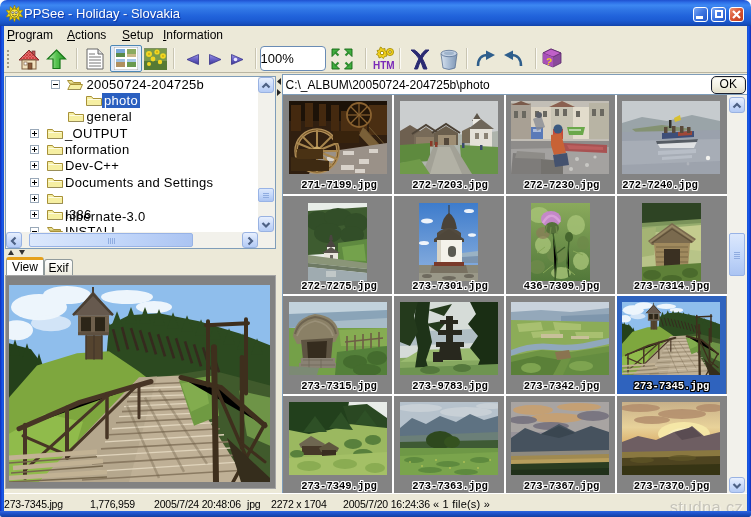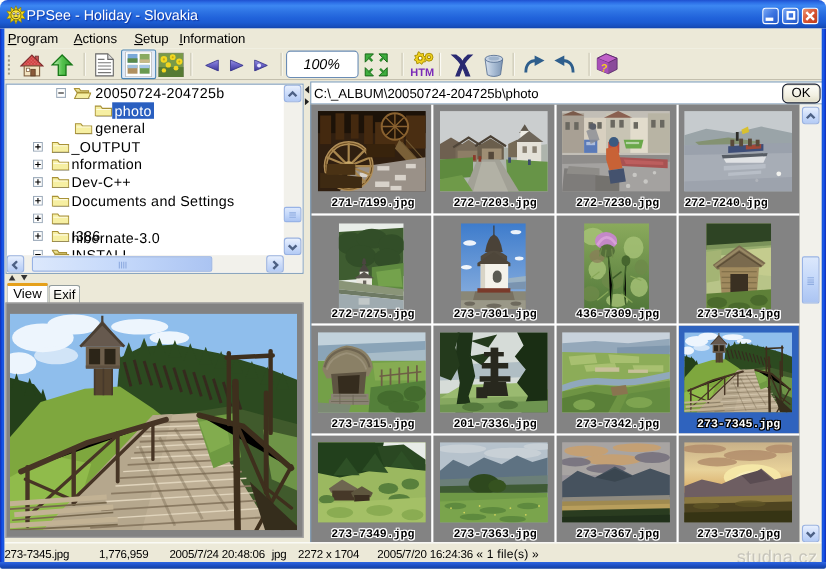--- a/index.html
+++ b/index.html
@@ -784,21 +784,21 @@
       <path d="M12.5 0.5 L1 5.5 L12.5 10.5 Z" fill="url(#garr)" stroke="#38348C" stroke-width="0.8"></path>
     </svg>
     <svg class="ticon" style="left:205px;top:10px" width="13" height="11" viewBox="0 0 13 11">
       <path d="M0.5 0.5 L12 5.5 L0.5 10.5 Z" fill="url(#garr)" stroke="#38348C" stroke-width="0.8"></path>
     </svg>
     <svg class="ticon" style="left:227px;top:10px" width="13" height="11" viewBox="0 0 13 11">
       <path d="M0.5 0.5 L12 5.5 L0.5 10.5 Z" fill="url(#garr)" stroke="#38348C" stroke-width="0.8"></path>
       <circle cx="4.5" cy="5.5" r="1.8" fill="#E8E6FF"></circle>
     </svg>
     <div class="tsep" style="left:250.5px"></div>
-    <div style="position:absolute;left:255.5px;top:2px;width:66px;height:25px;background:#fff;border:1px solid #6A8CB5;border-radius:4px;text-align:center;line-height:23px;font-size:13px;font-style:italic;">100%</div>
+    <div style="position:absolute;left:255.5px;top:2px;width:66px;height:25px;background:#fff;border:1px solid #6A8CB5;border-radius:4px;line-height:23px;font-size:13px;">100%</div>
     <svg class="ticon" style="left:327px;top:4px" width="22" height="22" viewBox="0 0 22 22">
       <g fill="#3FAE3F" stroke="#156615" stroke-width="0.9">
         <path d="M1 1 L8.5 1 L1 8.5 Z"></path>
         <path d="M21 1 L13.5 1 L21 8.5 Z"></path>
         <path d="M1 21 L8.5 21 L1 13.5 Z"></path>
         <path d="M21 21 L13.5 21 L21 13.5 Z"></path>
       </g>
       <g stroke="#2E8E2E" stroke-width="2.2">
           <path d="M4 4 L7.5 7.5"></path>
           <path d="M18 4 L14.5 7.5"></path>
@@ -1080,21 +1080,21 @@
       <div class="cell" style="left:0;top:201px">
           <svg class="thumb" style="left:5.5px;top:6px" width="98" height="73">
             <use href="#t9"></use>
           </svg>
           <div class="fname" style="top:84px">273-7315.jpg</div>
         </div>
       <div class="cell" style="left:111px;top:201px">
           <svg class="thumb" style="left:5.5px;top:6px" width="98" height="73">
             <use href="#t10"></use>
           </svg>
-          <div class="fname" style="top:84px">201-7336.jpg</div>
+          <div class="fname" style="top:84px">273-9783.jpg</div>
         </div>
       <div class="cell" style="left:222.5px;top:201px">
           <svg class="thumb" style="left:5.5px;top:6px" width="98" height="73">
             <use href="#t11"></use>
           </svg>
           <div class="fname" style="top:84px">273-7342.jpg</div>
         </div>
       <div class="cell cellsel" style="left:334px;top:201px;width:109px">
           <svg class="thumb" style="left:5px;top:6px" width="98" height="73">
             <use href="#bridge"></use>

